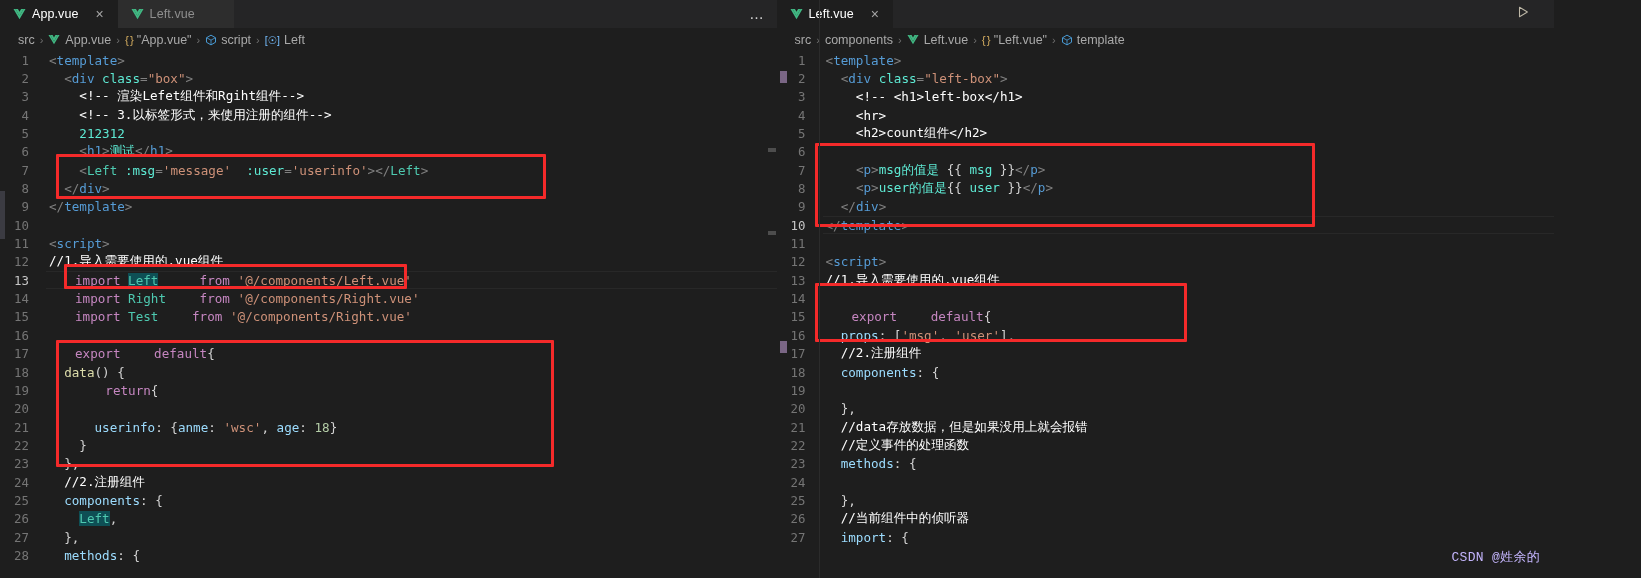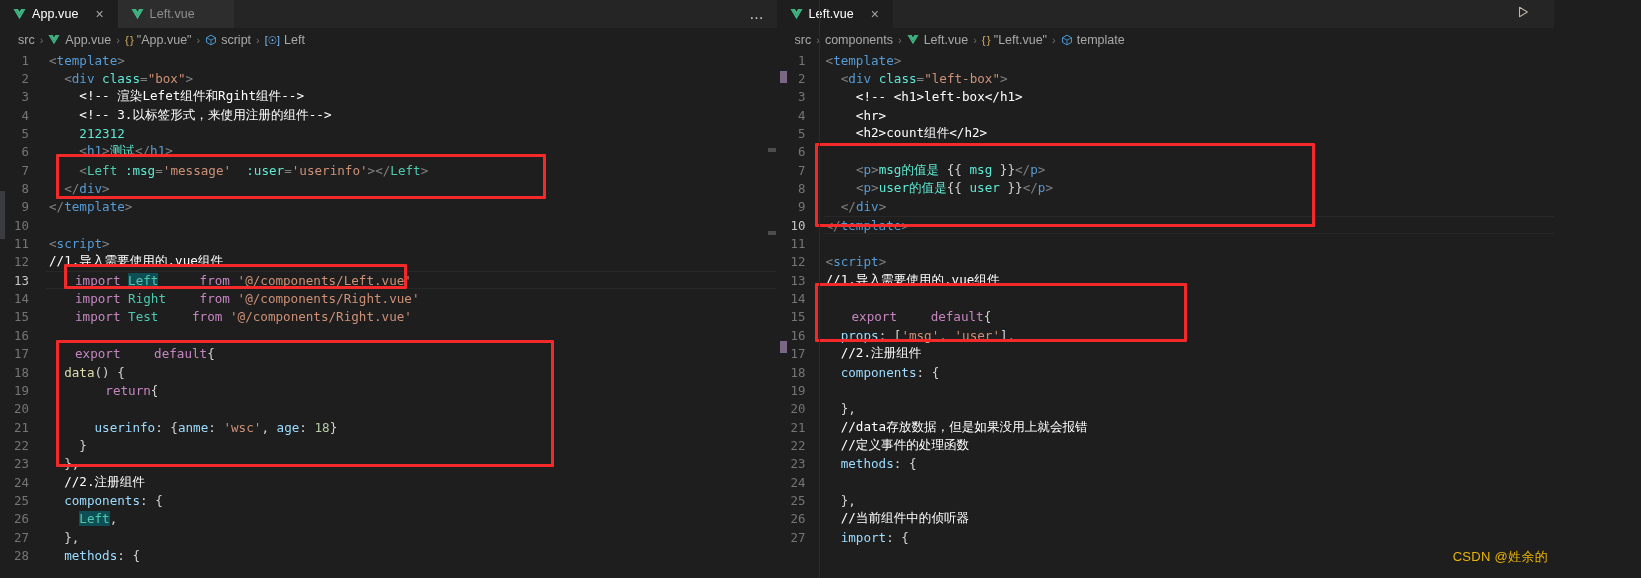--- a/index.html
+++ b/index.html
@@ -86,22 +86,22 @@
            border-radius: 1px; }
 
   
   .vscroll { position: absolute; top: 0; width: 10px; height: 527px; }
   .vthumb { position: absolute; width: 8px; background: #9a7fa8; opacity: .75; }
   .edge-bar { position: absolute; width: 5px; background: #3b3b42; }
   .overview { position: absolute; right: 0; top: 0; width: 14px; height: 527px; }
   .ov-mark { position: absolute; right: 1px; width: 8px; height: 4px; background: #4d4d4d; }
 
   
-  .watermark { position: absolute; right: 6px; bottom: 12px; color: #eab308;
-               font-size: 13px; font-family: Liberation Sans, sans-serif;
+  .watermark { position: absolute; right: 14px; bottom: 12px; color: #c4b5fd;
+               font-size: 13px; font-family: Liberation Mono, monospace;
                letter-spacing: .3px; z-index: 25; }
 </style>
 </head>
 <body>
 
 <div class="app">
 
   <div class="pane pane-left">
 
     <div class="tabbar">

